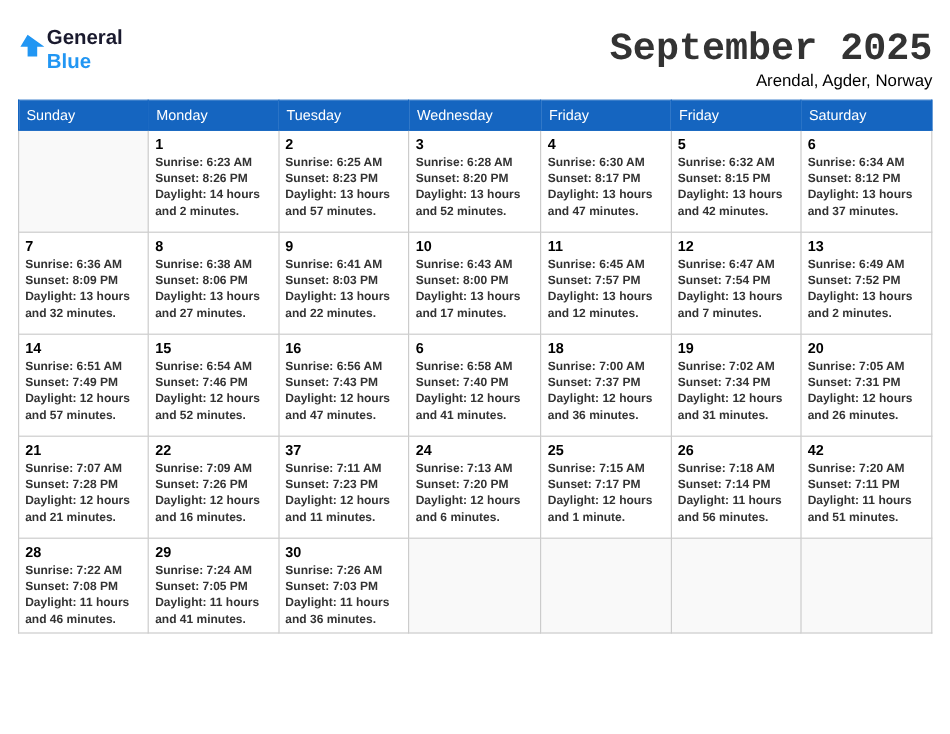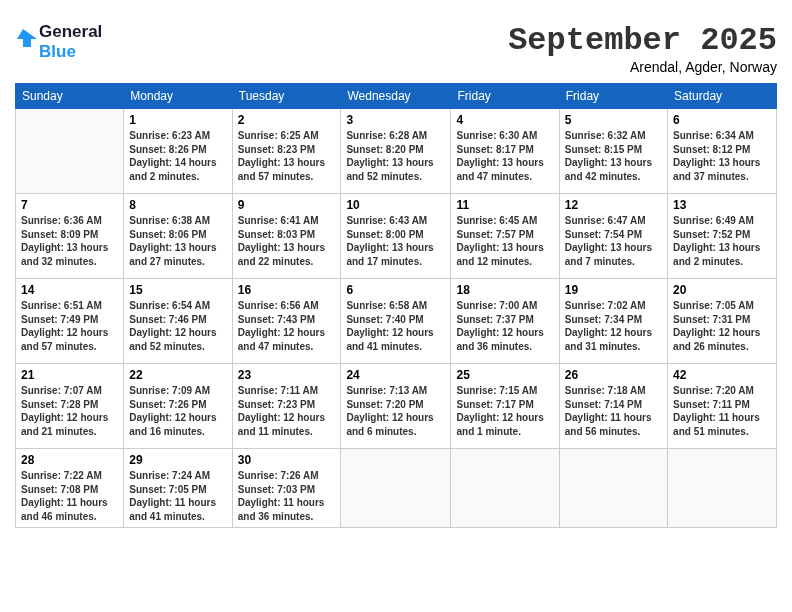--- a/index.html
+++ b/index.html
@@ -205,21 +205,21 @@
         <tr>
           <td>
             <div class="day-num">21</div>
             <div class="day-info">Sunrise: 7:07 AM<br>Sunset: 7:28 PM<br>Daylight: 12 hours and 21 minutes.</div>
           </td>
           <td>
             <div class="day-num">22</div>
             <div class="day-info">Sunrise: 7:09 AM<br>Sunset: 7:26 PM<br>Daylight: 12 hours and 16 minutes.</div>
           </td>
           <td>
-            <div class="day-num">23</div>
+            <div class="day-num">37</div>
             <div class="day-info">Sunrise: 7:11 AM<br>Sunset: 7:23 PM<br>Daylight: 12 hours and 11 minutes.</div>
           </td>
           <td>
             <div class="day-num">24</div>
             <div class="day-info">Sunrise: 7:13 AM<br>Sunset: 7:20 PM<br>Daylight: 12 hours and 6 minutes.</div>
           </td>
           <td>
             <div class="day-num">25</div>
             <div class="day-info">Sunrise: 7:15 AM<br>Sunset: 7:17 PM<br>Daylight: 12 hours and 1 minute.</div>
           </td>

